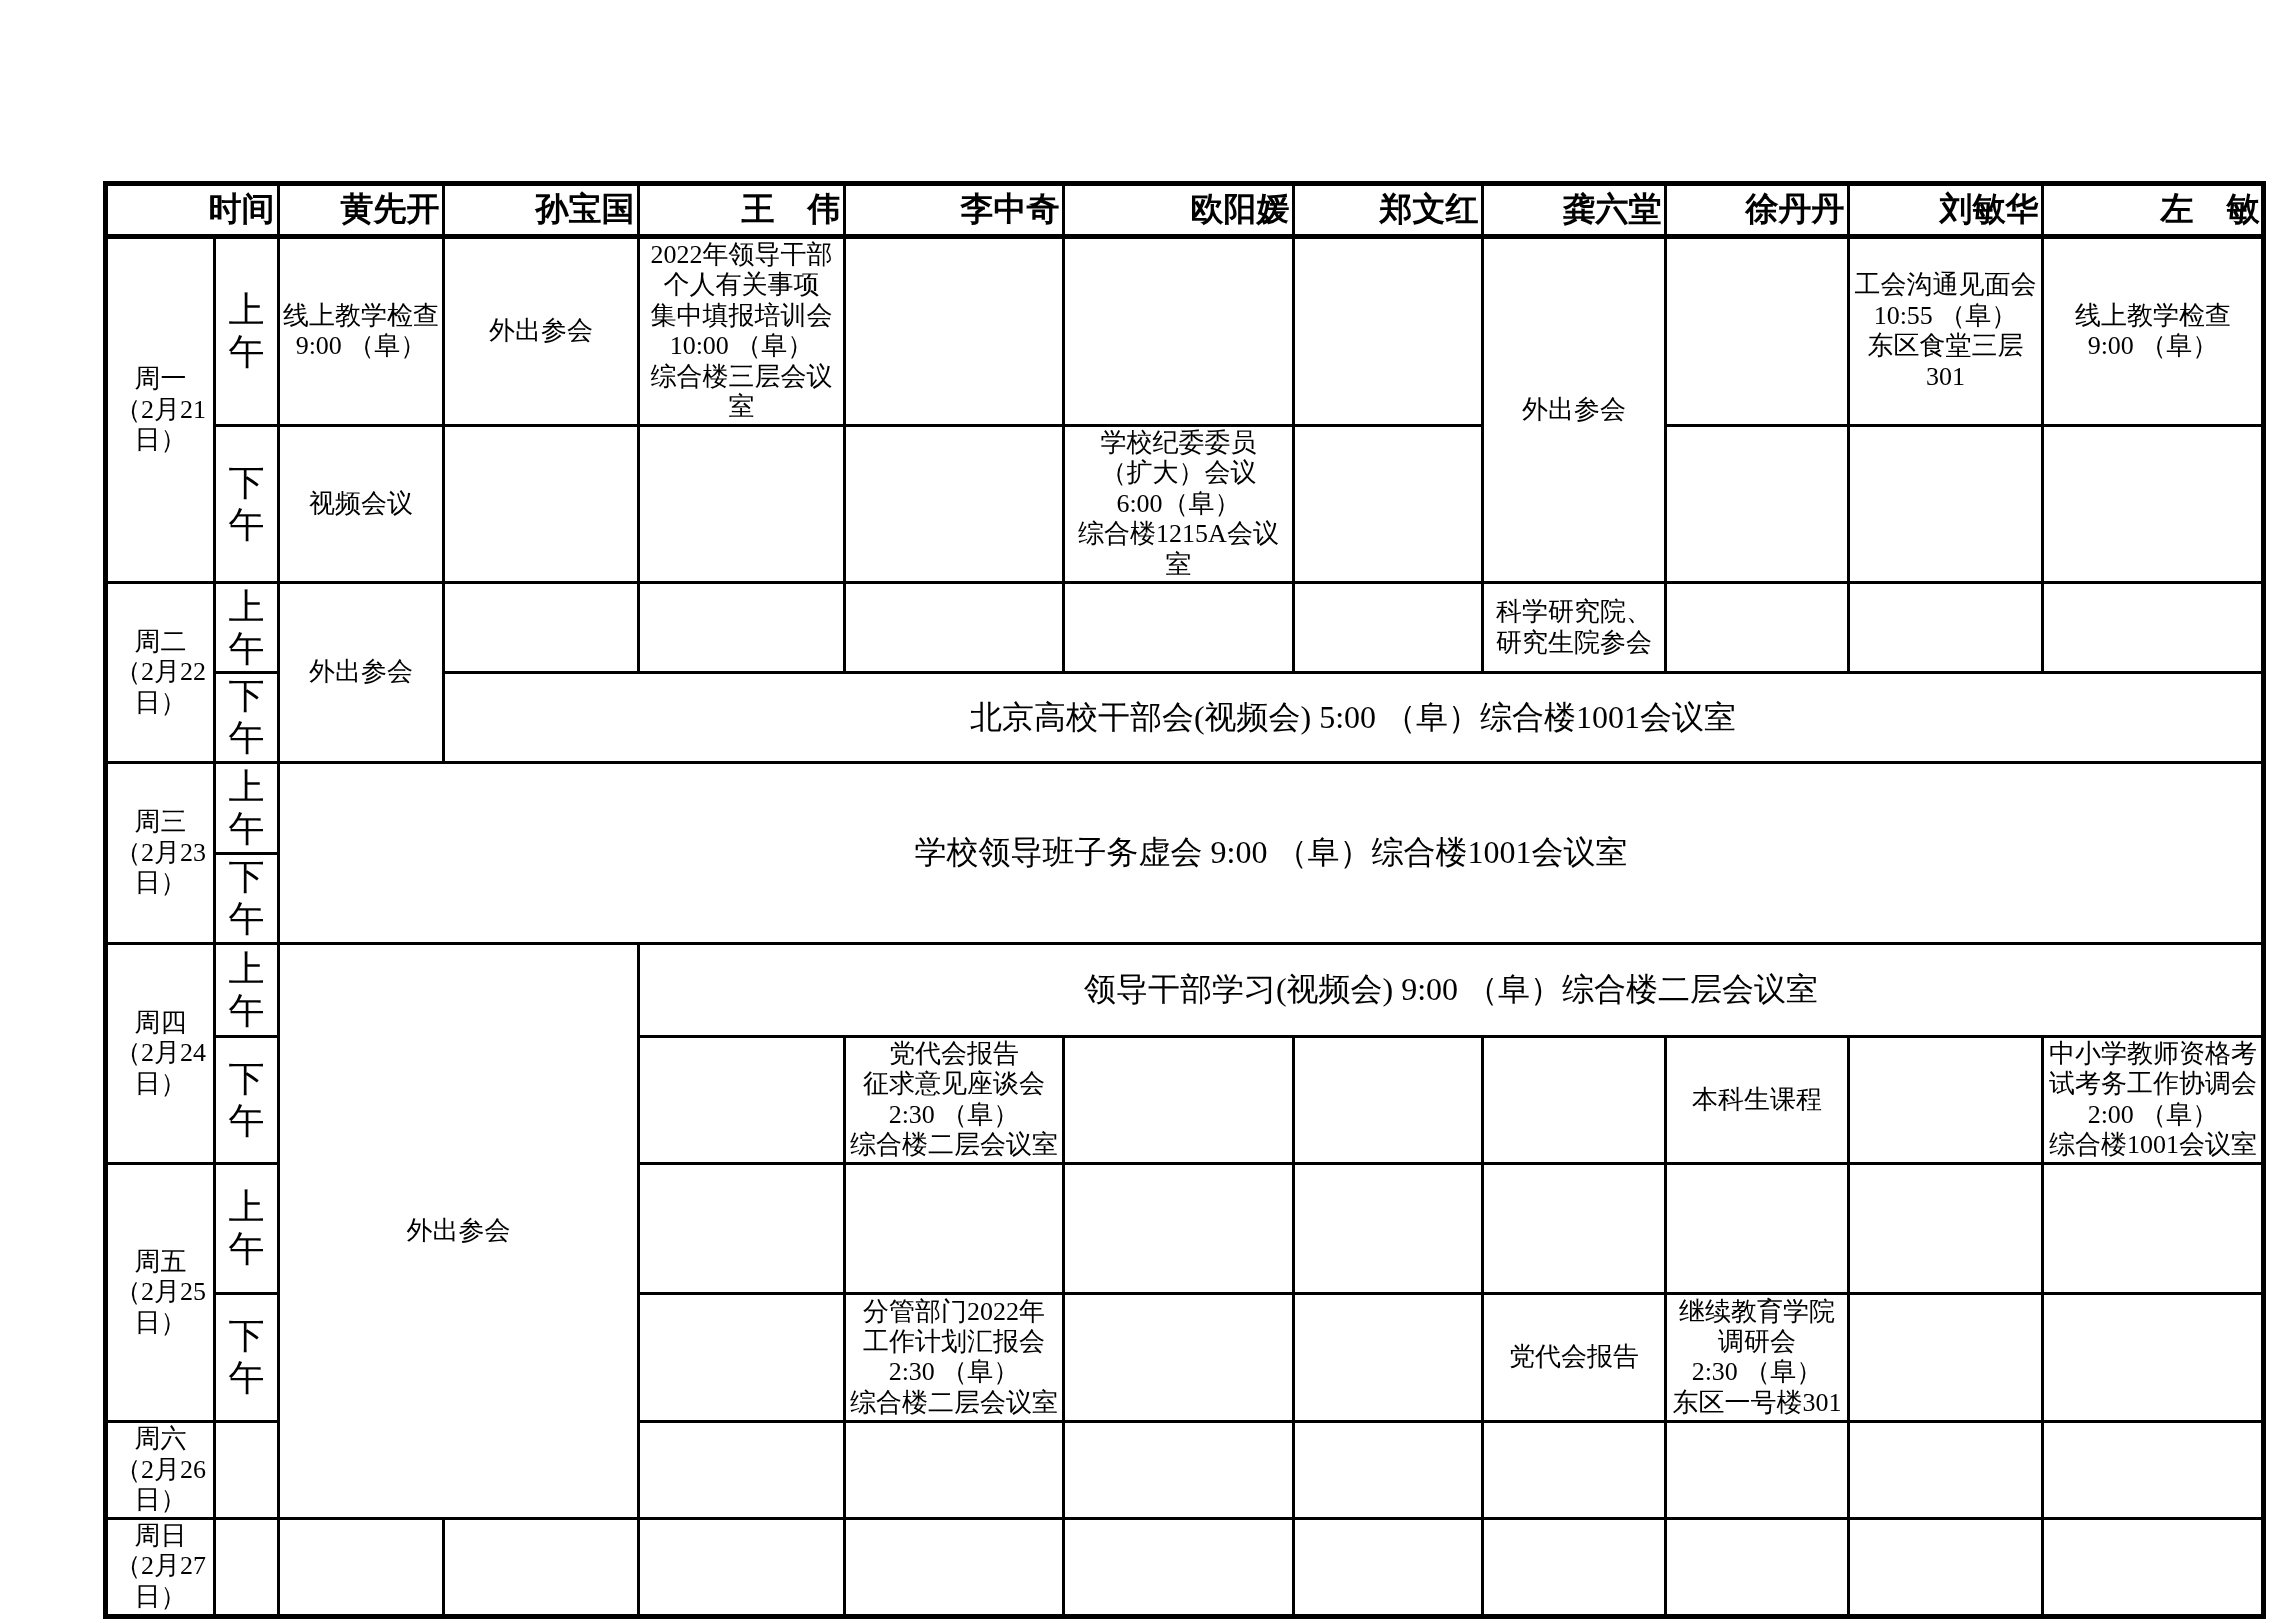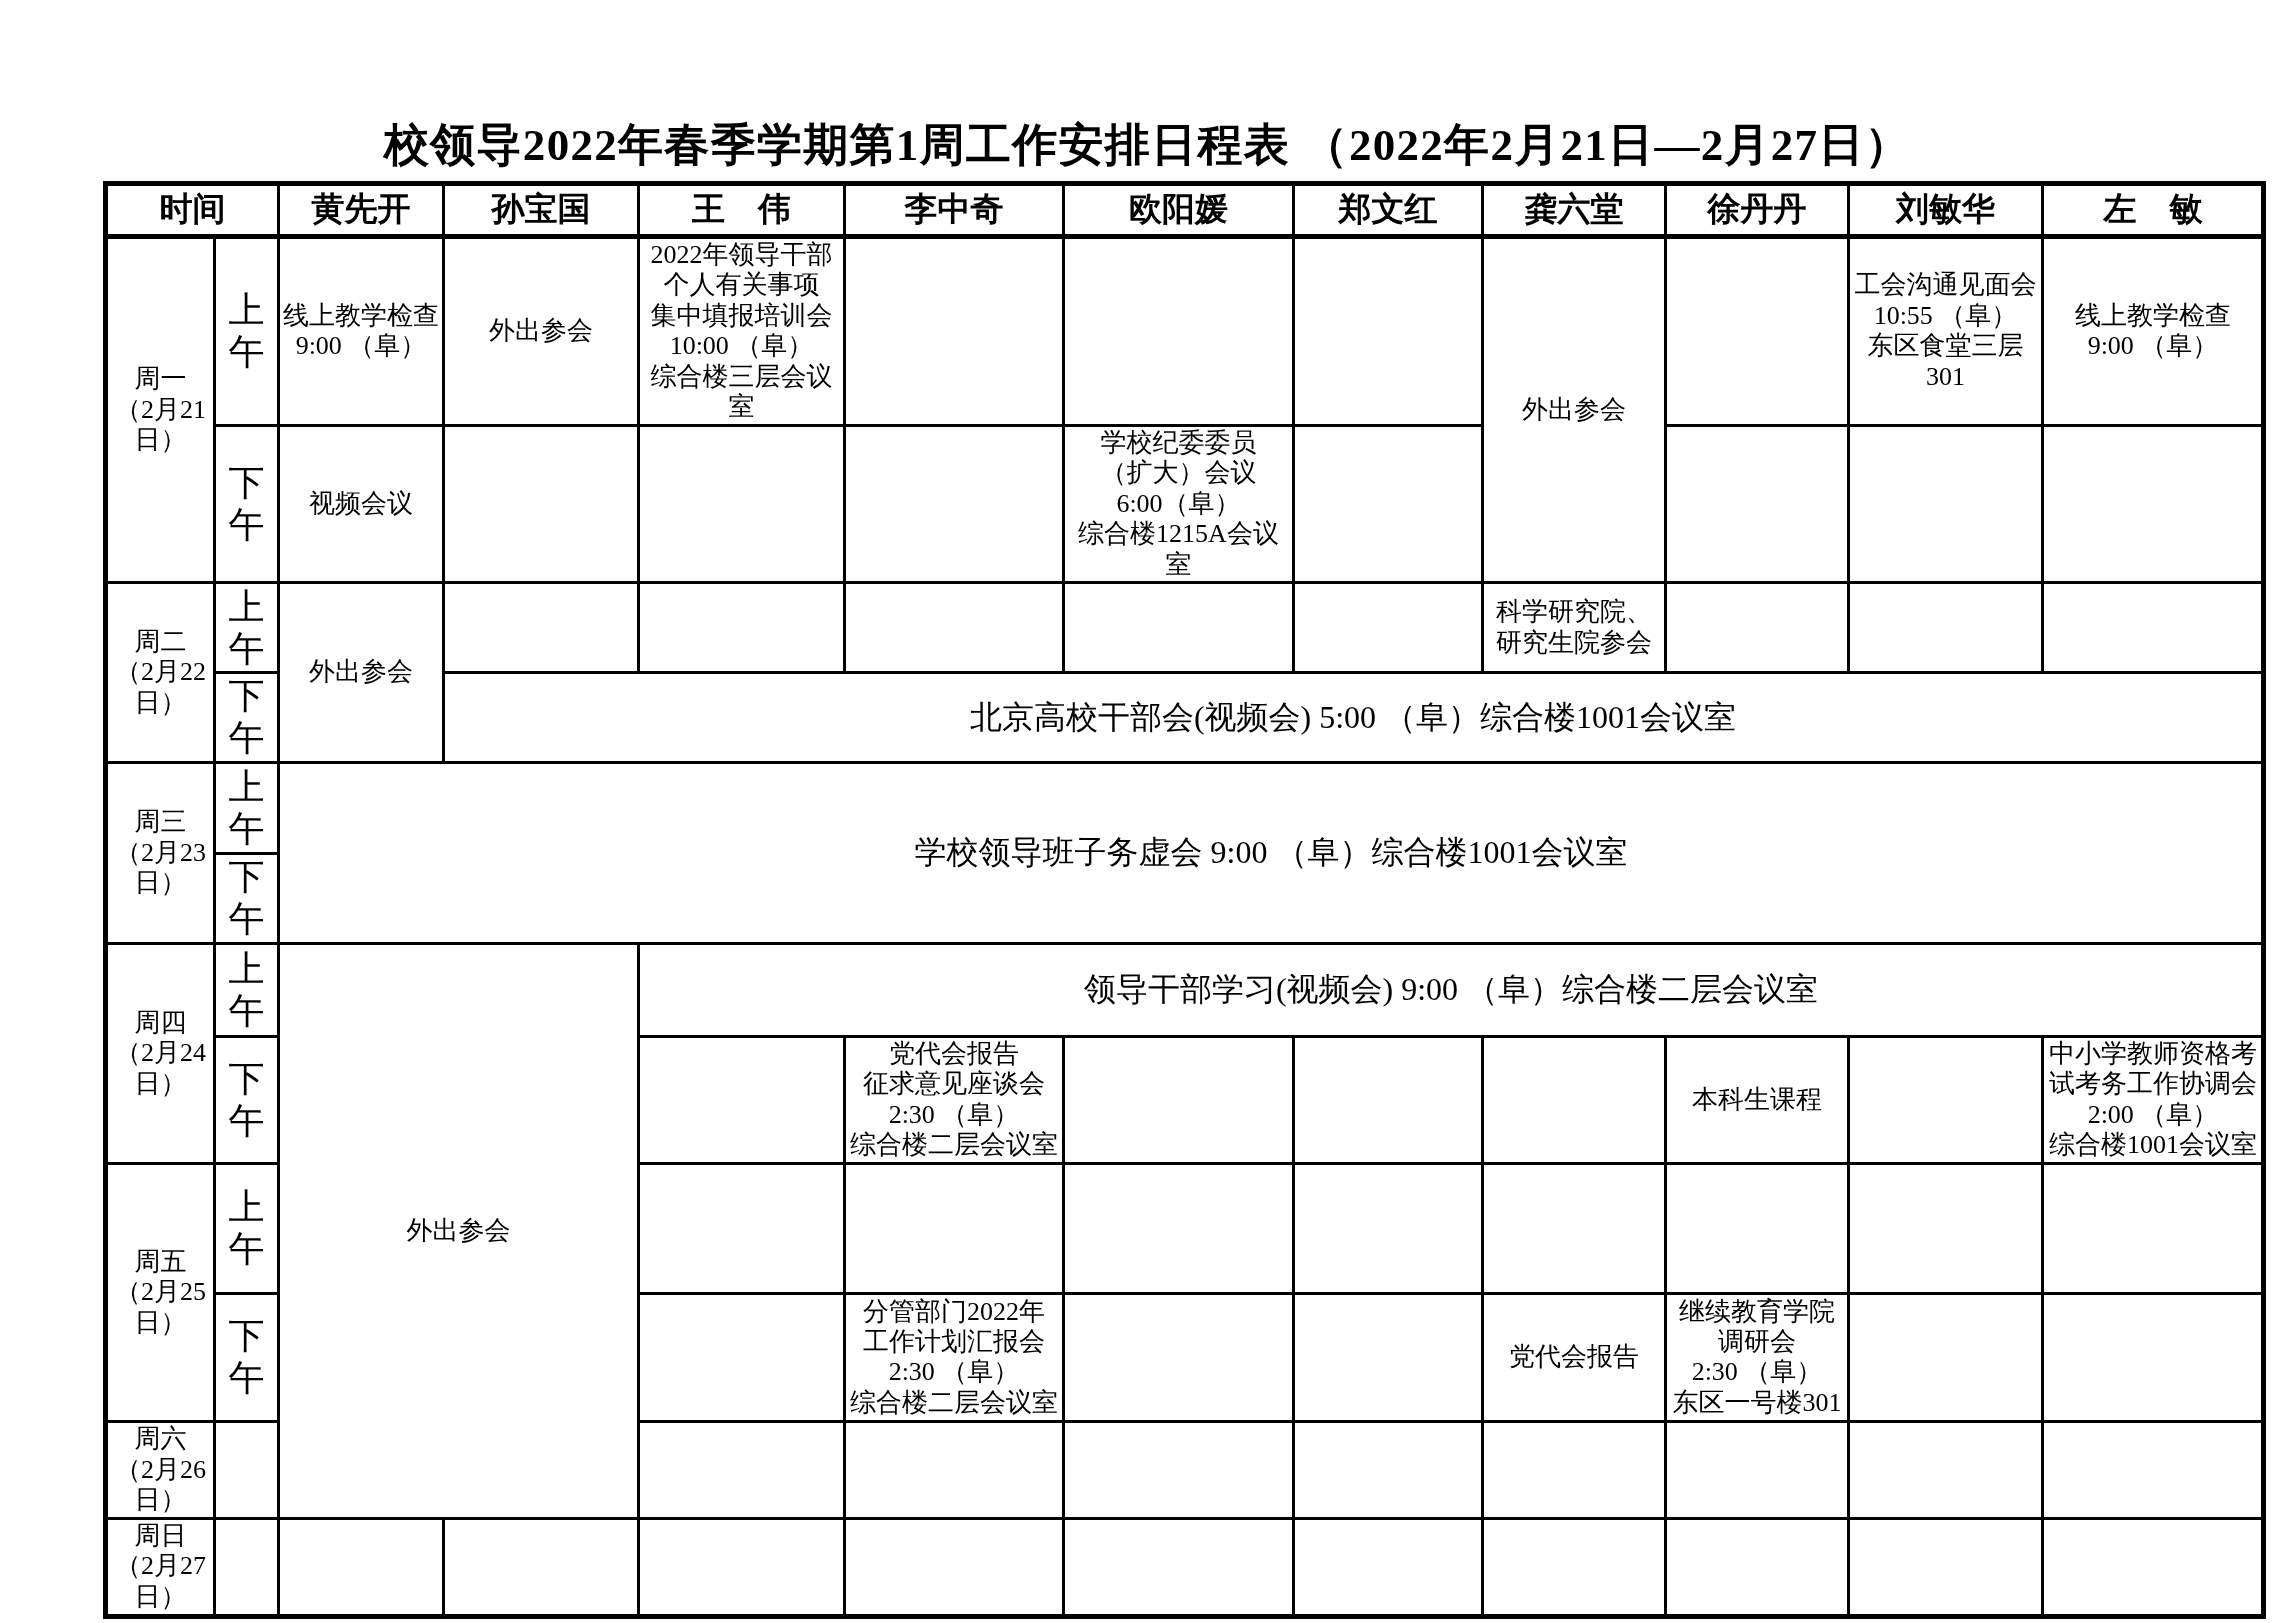--- a/index.html
+++ b/index.html
@@ -7,31 +7,30 @@
         font-family:"Liberation Serif","DejaVu Serif",serif;color:#000;}
   .title{position:absolute;top:115px;left:0;width:2295px;margin:0;text-align:center;
          font-family:"Liberation Serif","DejaVu Serif",serif;
          font-weight:bold;font-size:45px;letter-spacing:1.3px;white-space:nowrap;}
   table.schedule{position:absolute;left:103px;top:181px;width:2159px;
                  border-collapse:collapse;table-layout:fixed;
                  border:5.9px solid #000;}
   td,th{border:3.3px solid #000;padding:1.3px 2.6px;text-align:center;vertical-align:middle;
         overflow:hidden;box-sizing:border-box;}
   th{font-family:Liberation Mono, monospace;font-size:33px;font-weight:bold;
-     border-top-width:5.9px;border-bottom-width:5.2px;white-space:pre-line;}
+     border-top-width:5.9px;border-bottom-width:5.2px;white-space:pre-line;text-align:right;}
   td{font-size:26px;line-height:1.17;white-space:pre-line;}
   .day{font-size:26px;}
   .ampm{font-size:36px;}
   .wide{font-size:32px;white-space:nowrap;}
 </style>
 </head>
 <body>
 
 <div class="page">
-  <h1 class="title">校领导2022年春季学期第1周工作安排日程表 （2022年2月21日—2月27日）</h1>
 
   <table class="schedule">
     <colgroup>
       <col style="width:109px">
         <col style="width:64px">
         <col style="width:165px">
         <col style="width:195px">
       <col style="width:206px">
         <col style="width:219px">
         <col style="width:230px">

